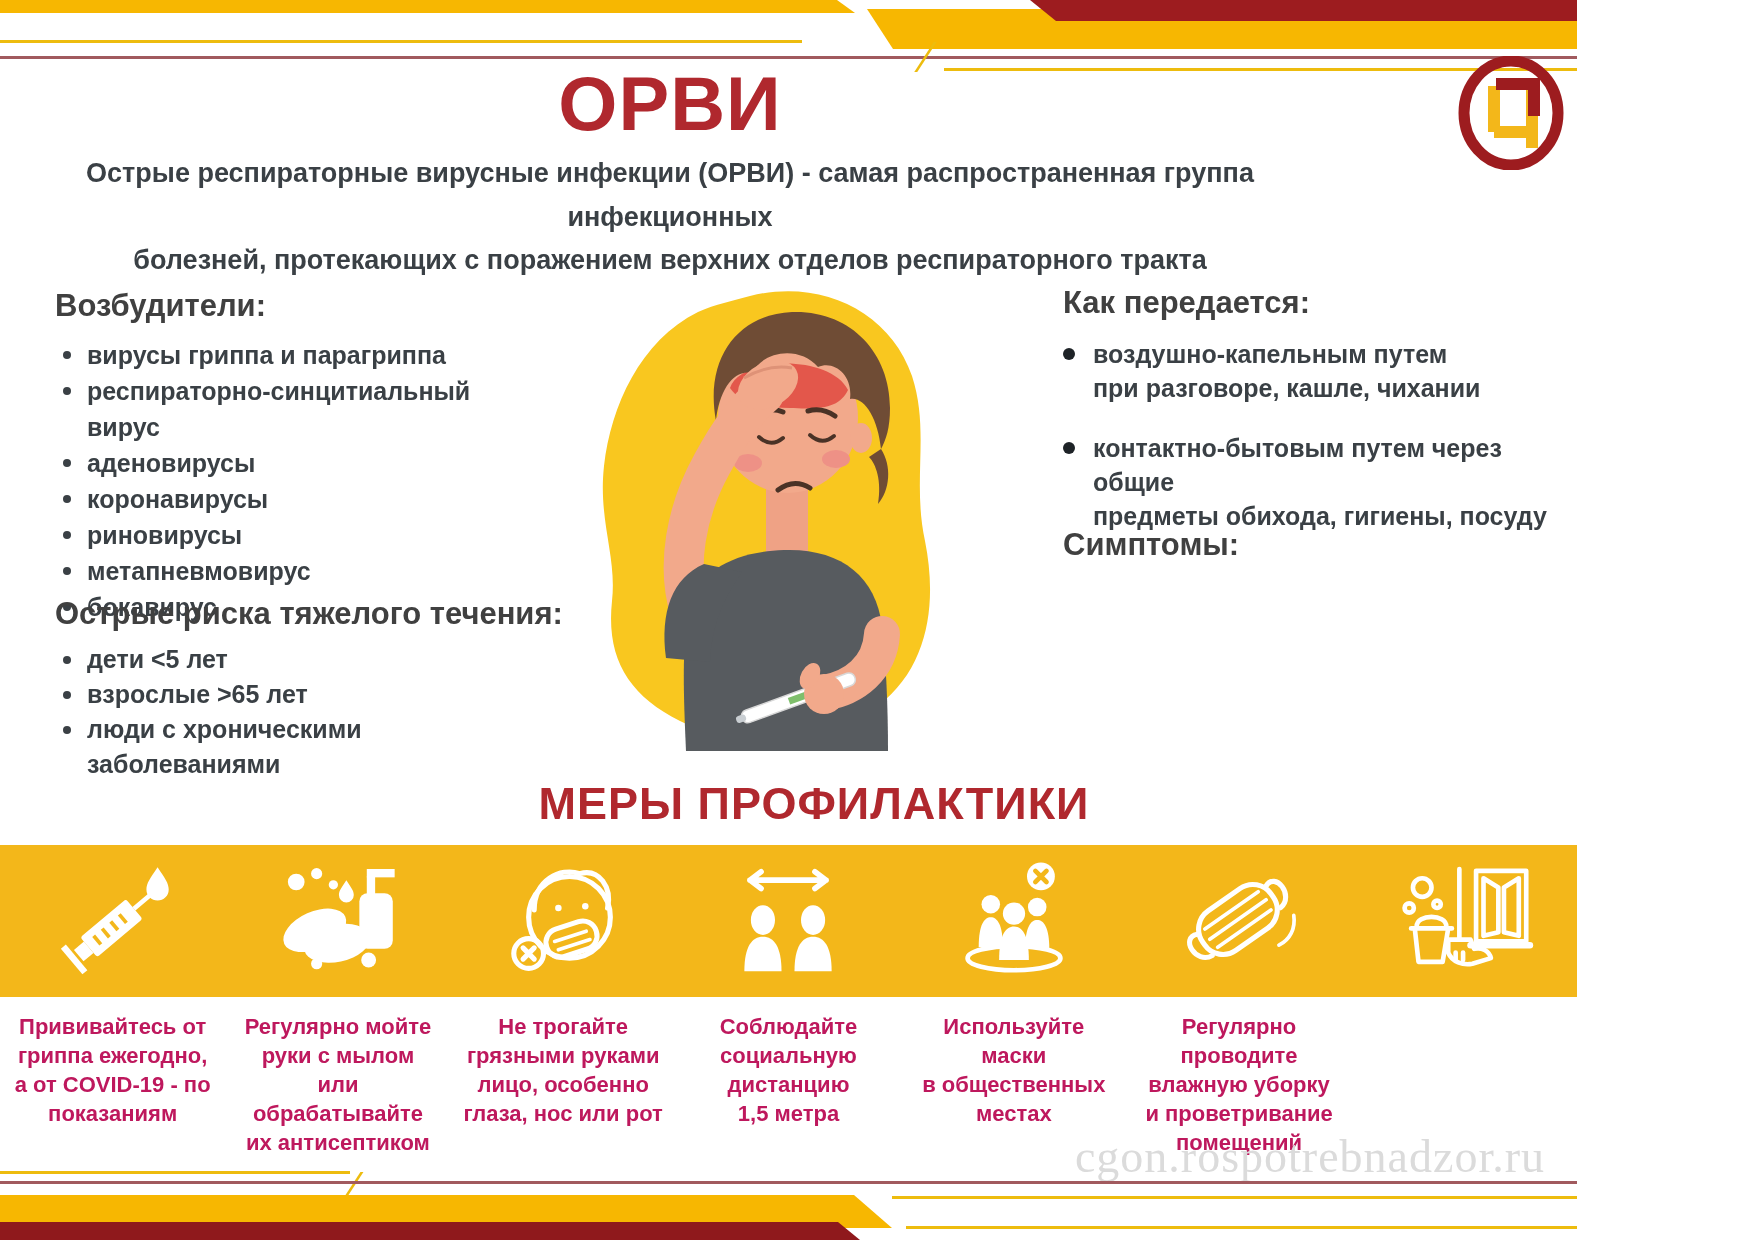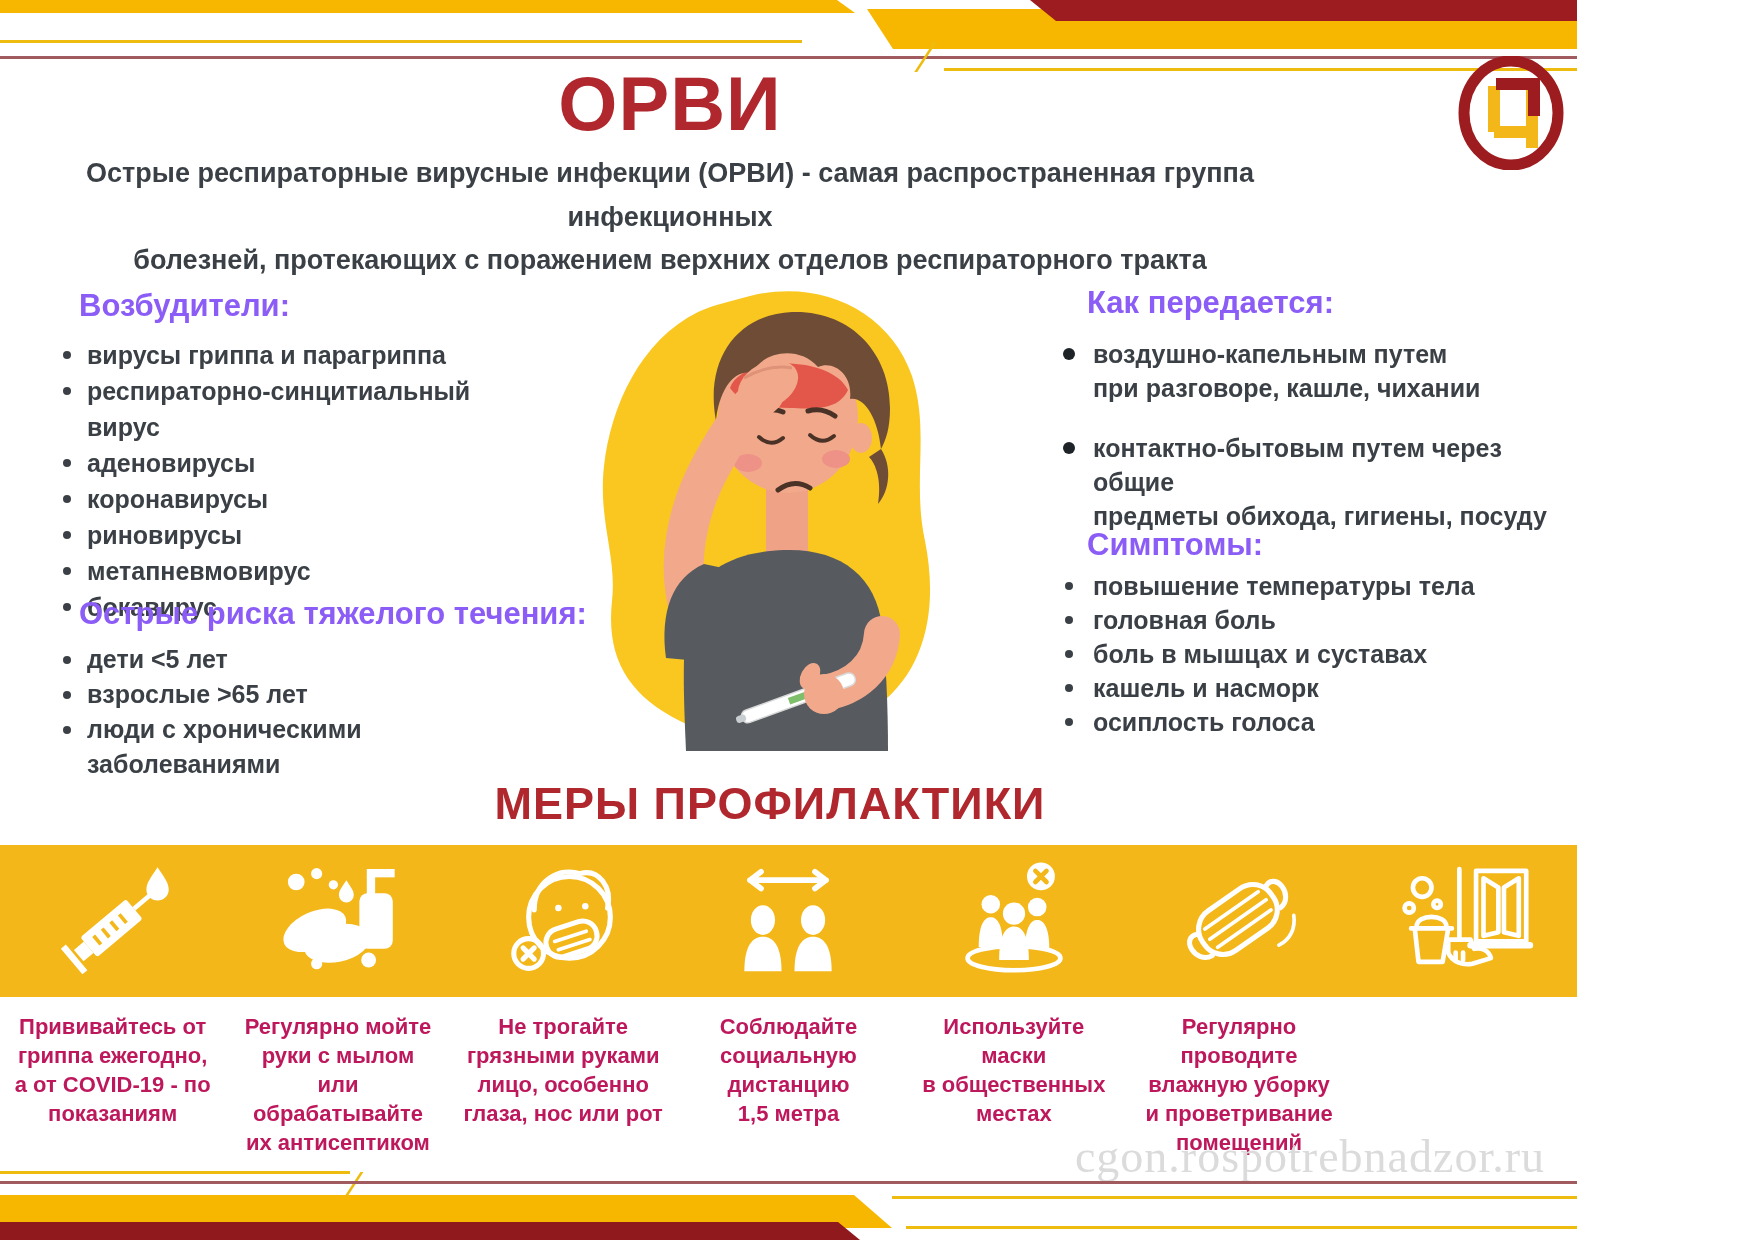--- a/index.html
+++ b/index.html
@@ -31,21 +31,21 @@
   .bot-ly-c{left:892px;top:1196px;width:685px;}
   .bot-ly-d{left:906px;top:1226px;width:671px;}
   
   .title{position:absolute;left:0;top:60px;width:1340px;text-align:center;
       font-size:76px;font-weight:bold;color:#B0282E;letter-spacing:1px;}
   .subtitle{position:absolute;left:30px;top:152px;width:1280px;text-align:center;
       font-size:27px;font-weight:bold;line-height:1.62;color:#3A4045;}
   .preline{white-space:pre-line;}
   .logo{position:absolute;left:1452px;top:56px;width:118px;height:114px;}
   
-  .col-head{position:absolute;font-size:31px;font-weight:bold;color:#8b5cf6;margin-left:24px;}
+  .col-head{position:absolute;font-size:31px;font-weight:bold;color:#404040;}
   ul.blist{list-style:none;margin:0;padding:0;position:absolute;font-weight:bold;color:#3A4045;}
   ul.blist li{position:relative;}
   .left-list{left:55px;font-size:25px;line-height:36px;width:480px;}
   .left-list li{padding-left:32px;}
   .left-list li::before{content:"";position:absolute;left:8px;top:14px;width:8px;height:8px;
       border-radius:50%;background:#3A4045;}
   .h-pathogens{left:55px;top:288px;}
   .u-pathogens{top:337px;}
   .h-risk{left:55px;top:596px;}
   .u-risk{top:642px;line-height:35px;}
@@ -56,21 +56,21 @@
       border-radius:50%;background:#1E2327;}
   .h-symptoms{left:1063px;top:527px;}
   .u-symptoms{left:1063px;top:569px;font-size:25px;line-height:34px;width:500px;}
   .u-symptoms li{padding-left:30px;}
   .u-symptoms li::before{content:"";position:absolute;left:2px;top:13px;width:8px;height:8px;
       border-radius:50%;background:#3A4045;}
   
   .illus{position:absolute;left:540px;top:266px;width:430px;height:485px;}
   
   .prev-title{position:absolute;left:0;top:778px;width:1540px;text-align:center;
-      font-size:45px;font-weight:bold;color:#B0282E;letter-spacing:1px;}
+      font-size:45px;font-weight:bold;color:#B0282E;letter-spacing:1px;padding-left:44px;}
   .band{position:absolute;left:0;top:845px;width:1577px;height:152px;background:#F3B71A;
       display:grid;grid-template-columns:repeat(7,1fr);align-items:center;justify-items:center;}
   .band svg{display:block;}
   .captions{position:absolute;left:0;top:1012px;width:1577px;display:grid;
       grid-template-columns:repeat(7,1fr);}
   .caption{text-align:center;font-size:22px;font-weight:bold;line-height:29px;color:#be185d;padding:0 6px;}
   
   .watermark{position:absolute;left:1000px;top:1130px;width:545px;text-align:right;
       font-family:"Liberation Serif",serif;font-size:46px;color:#DBDBDB;letter-spacing:1px;}
 </style>
@@ -149,27 +149,20 @@
   </div>
 
   <div class="col-head h-transmission">Как передается:</div>
   <ul class="blist u-transmission">
       <li class="preline">воздушно-капельным путем
 при разговоре, кашле, чихании</li>
       <li class="preline">контактно-бытовым путем через общие
 предметы обихода, гигиены, посуду</li>
     </ul>
   <div class="col-head h-symptoms">Симптомы:</div>
-  <ul class="blist u-symptoms">
-      <li>повышение температуры тела</li>
-      <li>головная боль</li>
-      <li>боль в мышцах и суставах</li>
-      <li>кашель и насморк</li>
-      <li>осиплость голоса</li>
-    </ul>
 
   <div class="prev-title">МЕРЫ ПРОФИЛАКТИКИ</div>
 
   <div class="band">
     <span>
       <svg viewBox="0 0 150 140" width="150" height="130">
         <g transform="rotate(-40 75 75)" fill="#fff">
           <rect x="40" y="62" width="64" height="28" rx="3"></rect>
           <rect x="26" y="68" width="14" height="16"></rect>
           <rect x="16" y="58" width="7" height="36"></rect>

